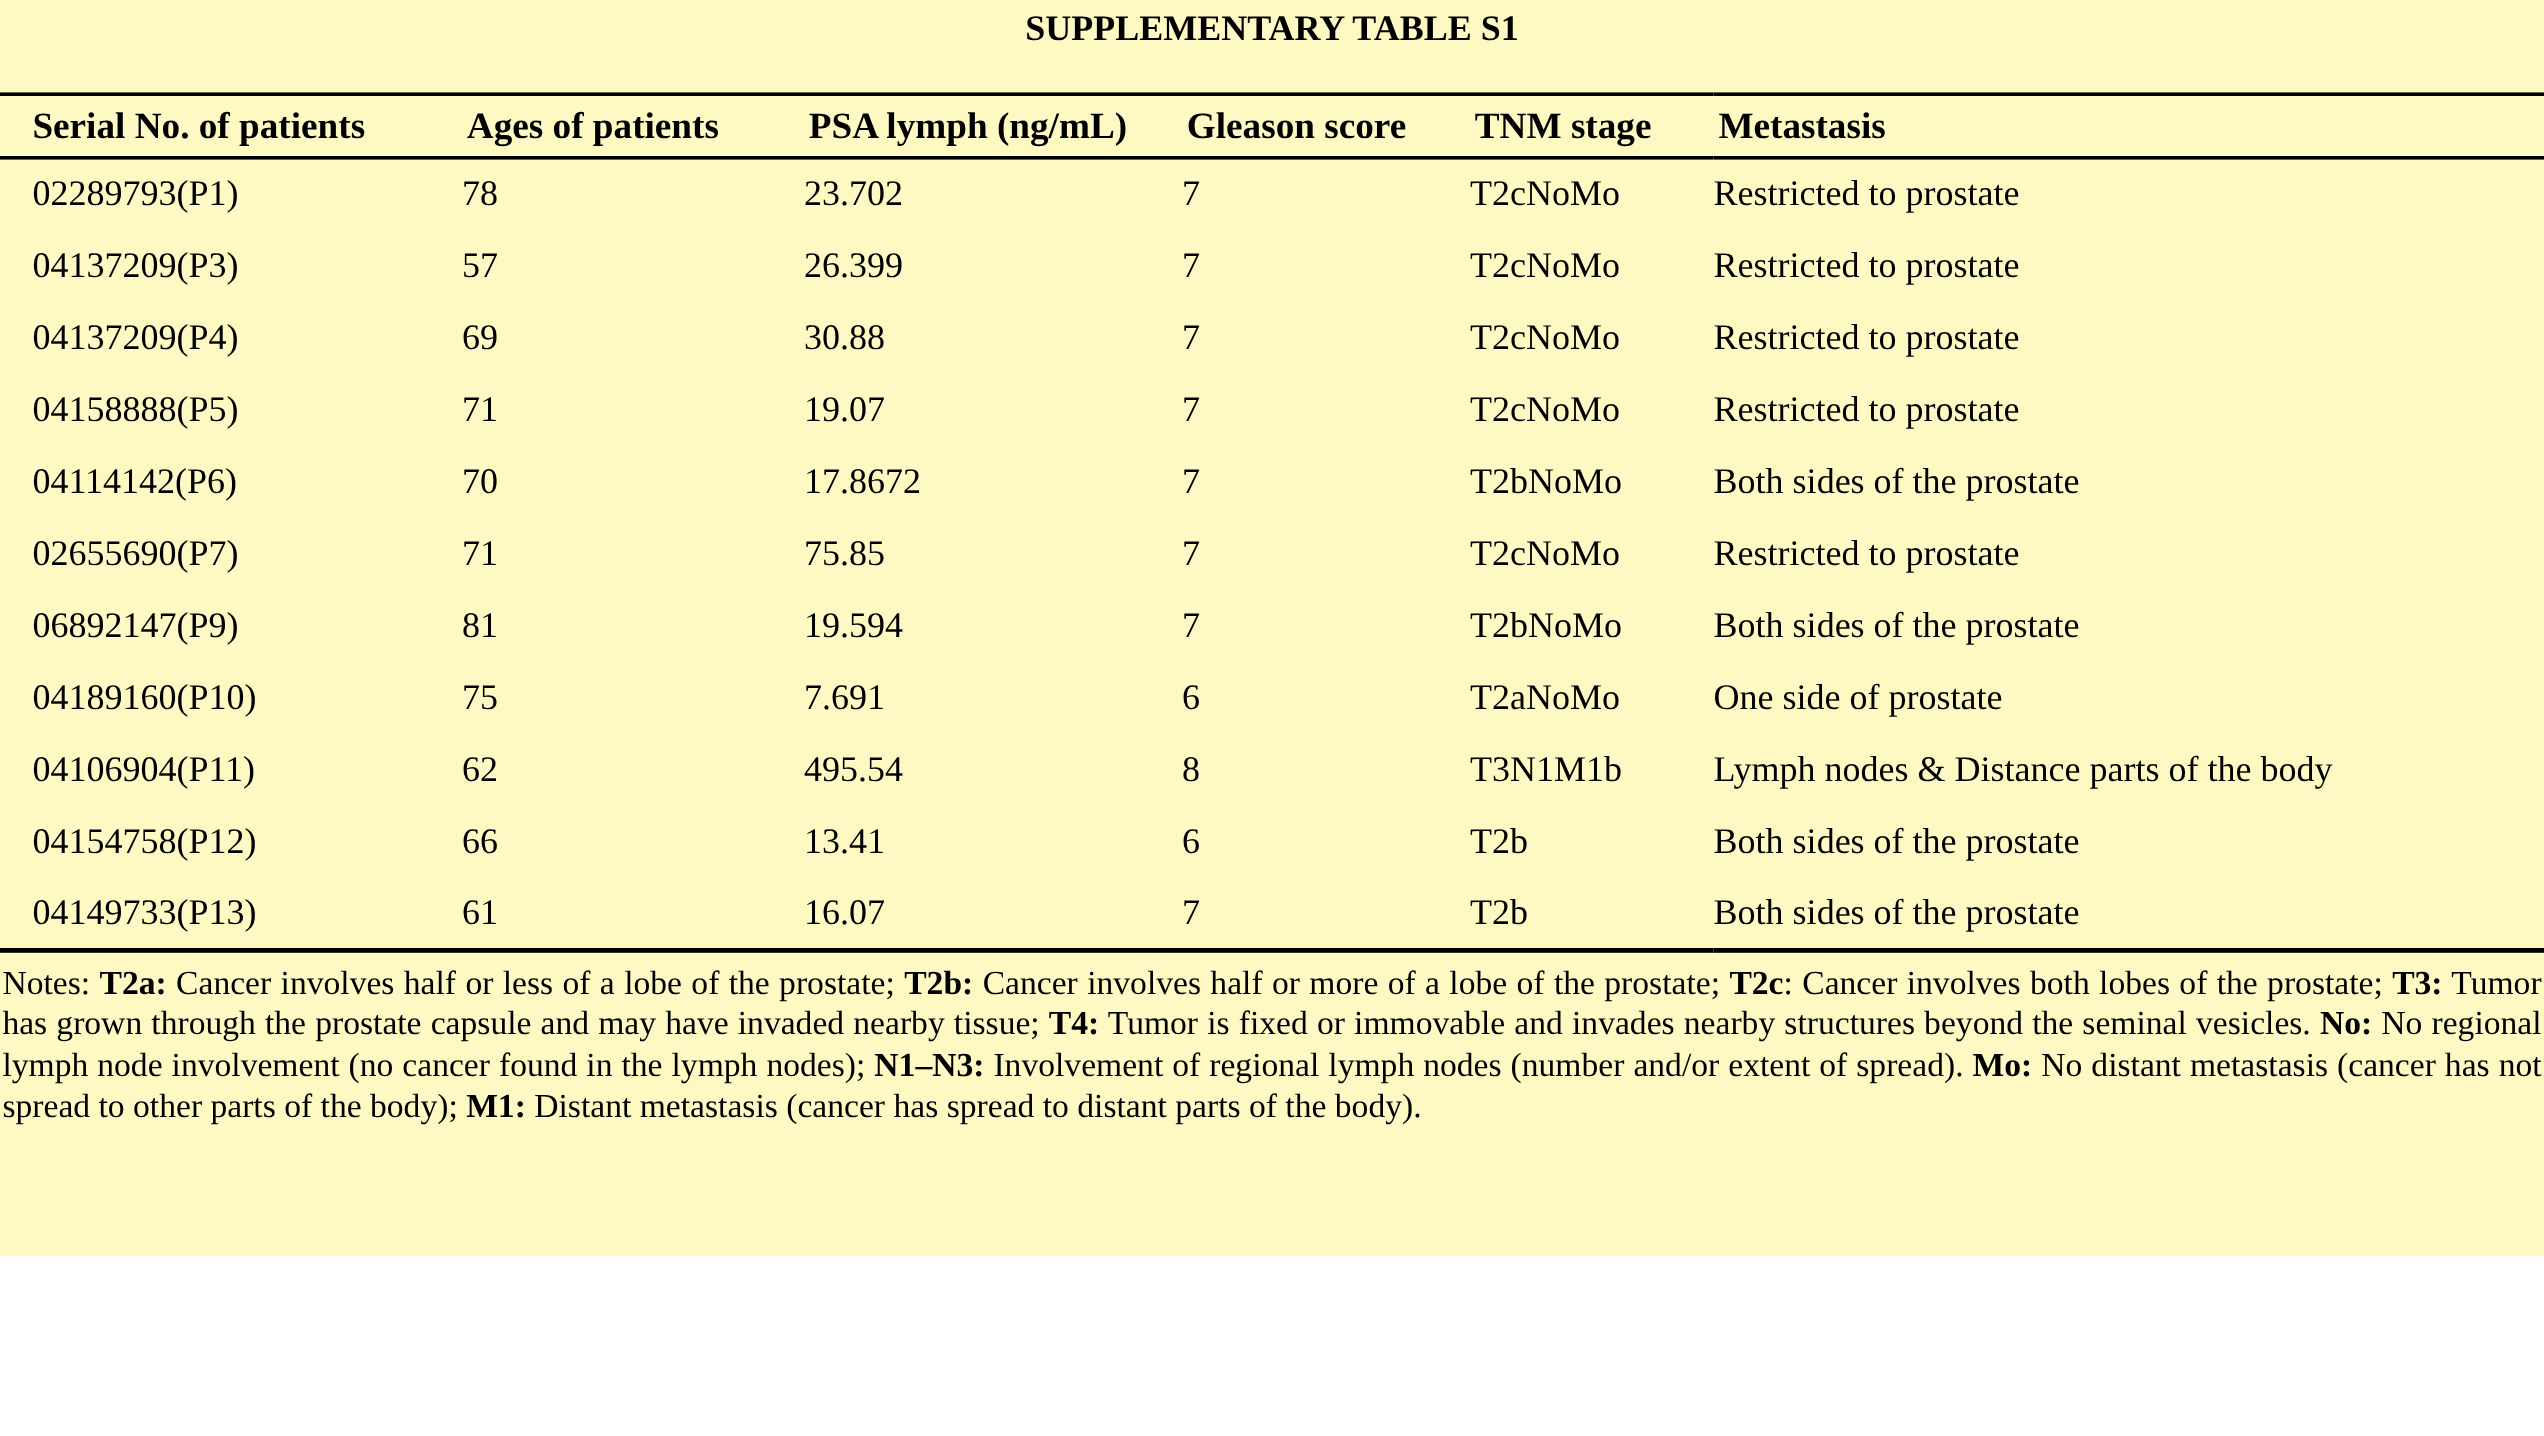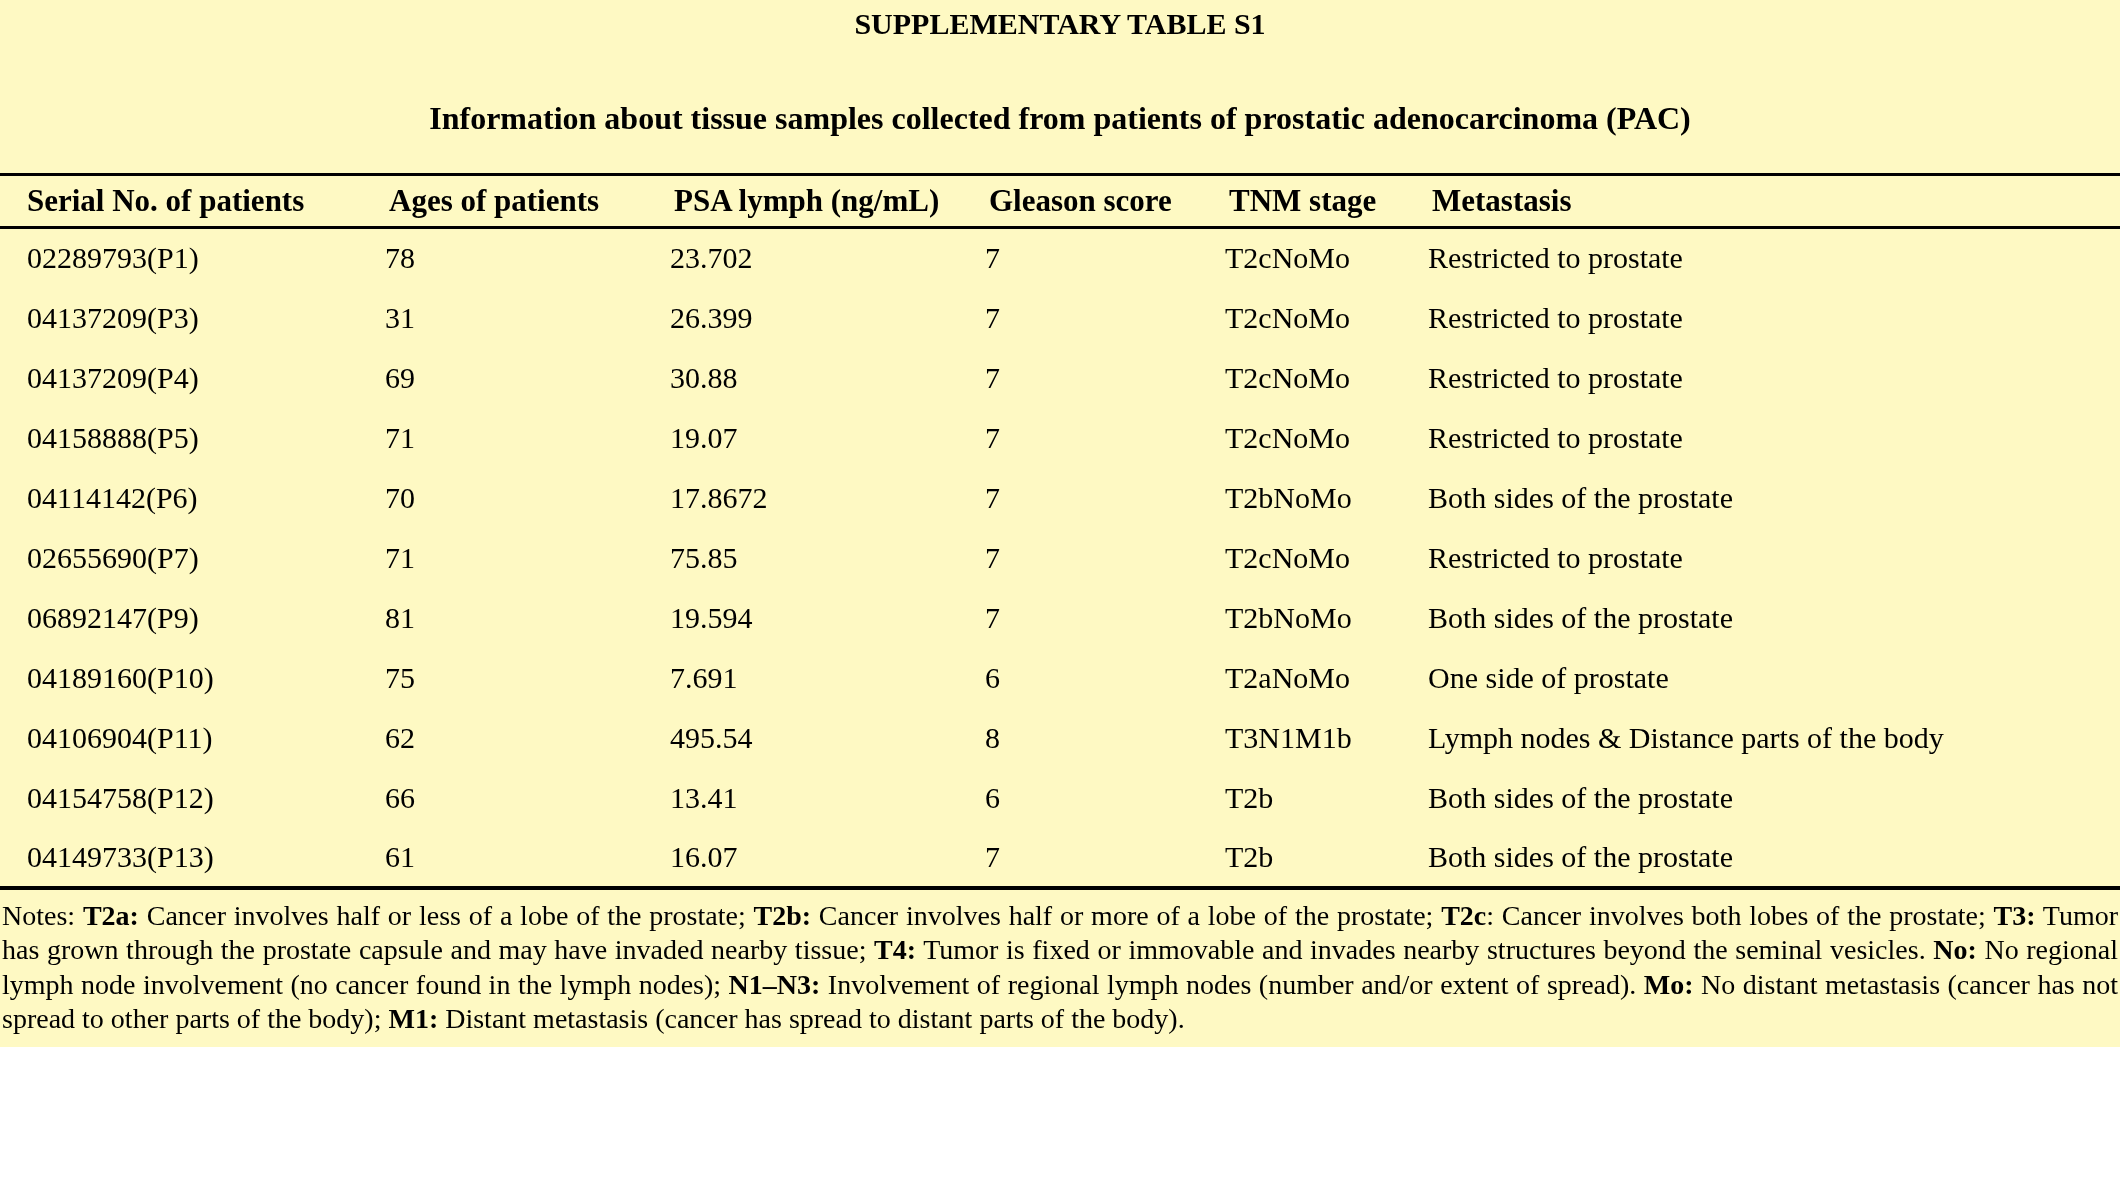--- a/index.html
+++ b/index.html
@@ -68,21 +68,20 @@
   }
   .notes b { font-weight: bold; }
 </style>
 </head>
 <body>
 
 <div class="page">
 
   <h1 class="title">SUPPLEMENTARY TABLE S1</h1>
 
-  <h2 class="subtitle">Information about tissue samples collected from patients of prostatic adenocarcinoma (PAC)</h2>
 
   <table class="data-table">
     <colgroup>
         <col style="width: 385px;">
         <col style="width: 285px;">
         <col style="width: 315px;">
         <col style="width: 240px;">
         <col style="width: 203px;">
         <col style="width: 692px;">
       </colgroup>
@@ -100,21 +99,21 @@
         <tr>
           <td class="first">02289793(P1)</td>
           <td>78</td>
           <td>23.702</td>
           <td>7</td>
           <td>T2cNoMo</td>
           <td>Restricted to prostate</td>
         </tr>
         <tr>
           <td class="first">04137209(P3)</td>
-          <td>31</td>
+          <td>57</td>
           <td>26.399</td>
           <td>7</td>
           <td>T2cNoMo</td>
           <td>Restricted to prostate</td>
         </tr>
         <tr>
           <td class="first">04137209(P4)</td>
           <td>69</td>
           <td>30.88</td>
           <td>7</td>

